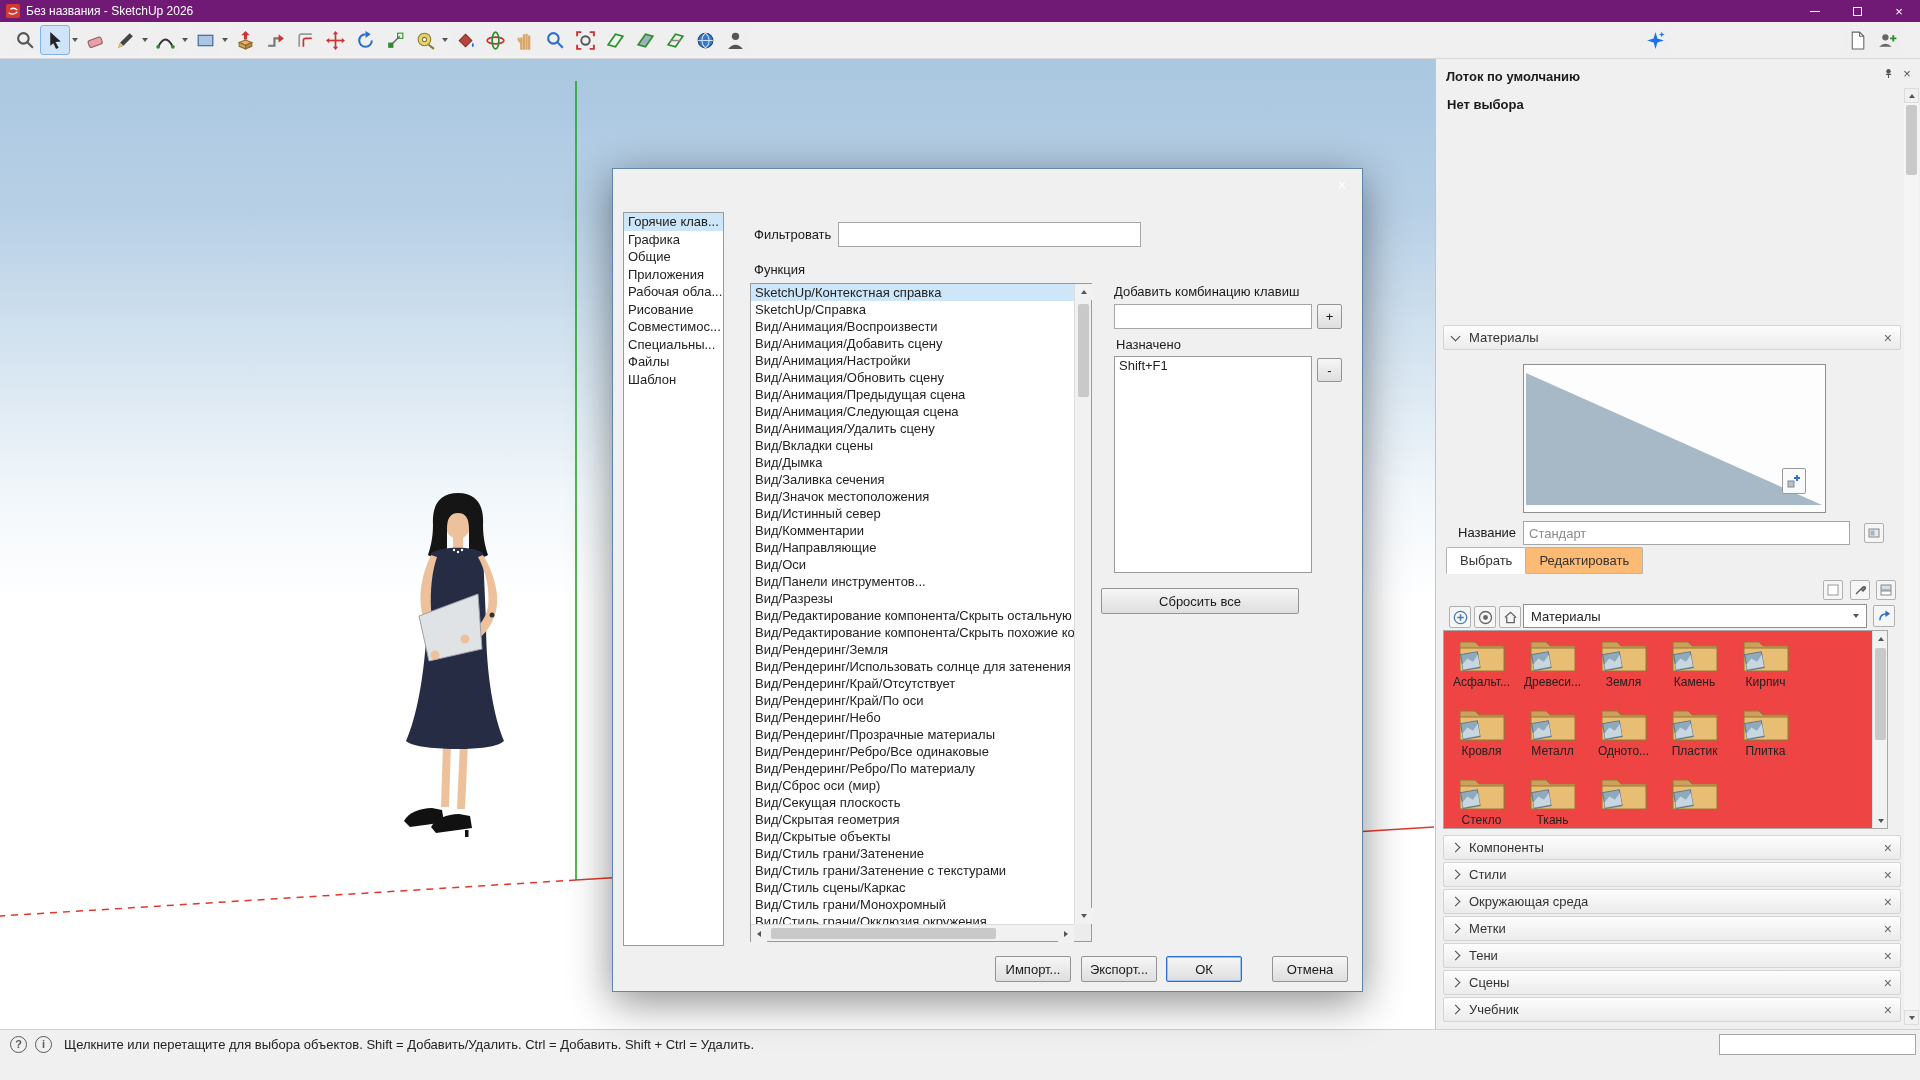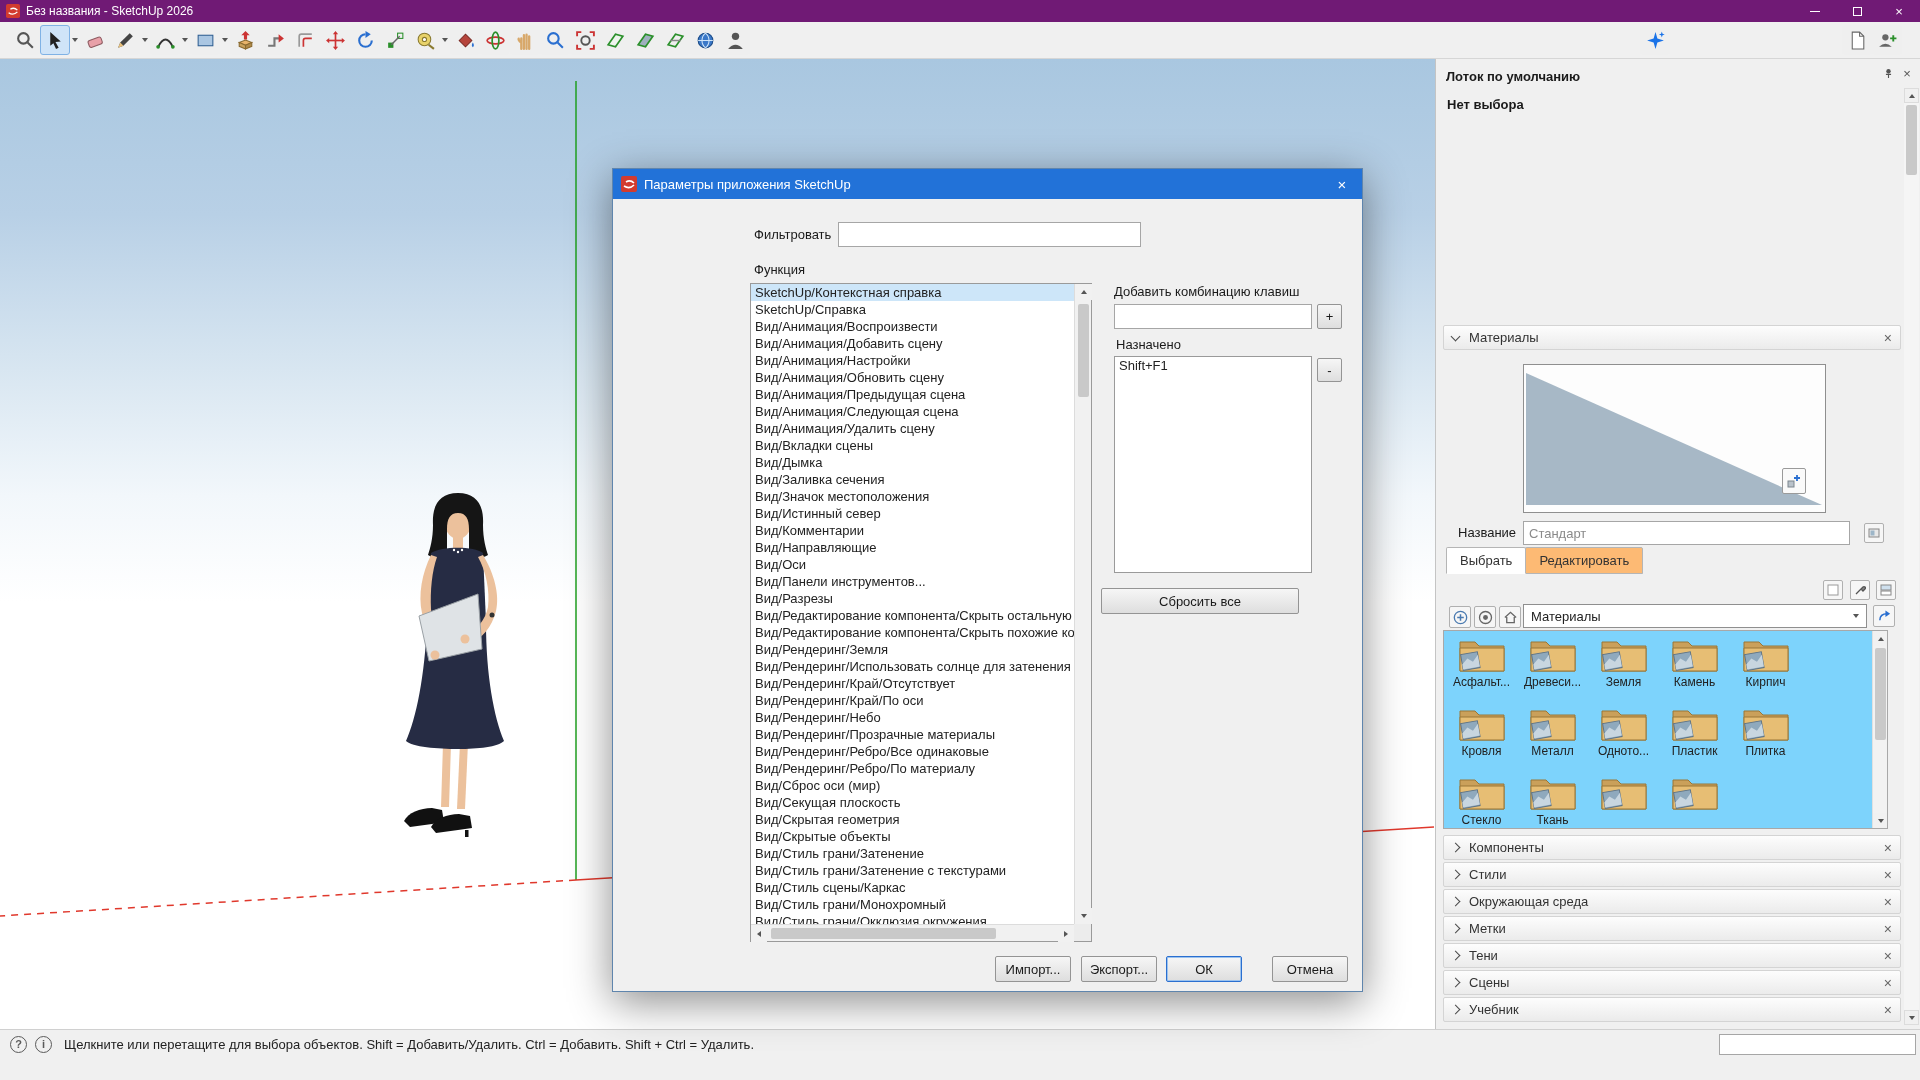--- a/index.html
+++ b/index.html
@@ -58,21 +58,21 @@
   .tbox::placeholder { color:#8a8a8a; }
 
   .tabs { position:absolute; left:10px; top:488px; height:27px; display:flex; }
   .tab { display:flex; align-items:center; padding:0 13px; height:27px; background:#fdba74; border:1px solid #b5b5b5; margin-right:-1px; border-radius:2px 2px 0 0; color:#333; }
   .tab.active { background:#fff; border-bottom-color:#fff; z-index:2; }
   .mini-btn { position:absolute; width:20px; height:20px; background:#f6f6f6; border:1px solid #b0b0b0; border-radius:2px; display:flex; align-items:center; justify-content:center; }
 
   .mat-dropdown { position:absolute; left:87px; top:545px; width:344px; height:24px; background:#fff; border:1px solid #8f8f8f; display:flex; align-items:center; padding-left:7px; }
   .mat-dropdown .tri-down { margin-left:auto; margin-right:7px; }
 
-  .mat-grid { position:absolute; left:7px; top:571px; width:445px; height:199px; background:#7dd3fc; border:1px solid #a8a8a8; overflow:hidden; }
+  .mat-grid { position:absolute; left:7px; top:571px; width:445px; height:199px; background:#ef4444; border:1px solid #a8a8a8; overflow:hidden; }
   .mat-cells { position:absolute; left:2px; top:4px; right:16px; display:flex; flex-wrap:wrap; }
   .mat-cell { width:71px; height:69px; display:flex; flex-direction:column; align-items:center; }
   .mat-cell svg { width:48px; height:38px; }
   .mat-cell .flabel { font-size:12px; color:#222; margin-top:2px; white-space:nowrap; }
   .grid-rail { position:absolute; right:0; top:0; bottom:0; width:15px; background:#f2f2f2; border-left:1px solid #e0e0e0; }
 
   .rail { position:absolute; right:1px; top:29px; bottom:4px; width:15px; background:#f5f5f5; }
   .rail-btn { position:absolute; left:0; width:15px; height:15px; display:flex; align-items:center; justify-content:center; background:#f0f0f0; border:1px solid #dcdcdc; }
   .rail-thumb { position:absolute; left:2px; width:11px; background:#c9c9c9; border-radius:2px; }
 
@@ -608,28 +608,35 @@
   </div>
 
   <div class="statusbar">
     <button class="sb-ico">?</button>
     <button class="sb-ico">i</button>
     <span class="sb-hint">Щелкните или перетащите для выбора объектов. Shift = Добавить/Удалить. Ctrl = Добавить. Shift + Ctrl = Удалить.</span>
     <input class="tbox measure" style="">
   </div>
 
   <div class="dialog">
-    <div class="dlg-titlebar">
-      <svg class="app-logo">
-          <use href="#logo-sym"></use>
-        </svg>
-      <span>Параметры приложения SketchUp</span>
-    </div>
     <button class="dlg-close">×</button>
 
+    <div class="listbox" style="left:10px; top:43px; width:101px; height:734px;">
+
+    <div class="lrow selected">Горячие клав...</div>
+        <div class="lrow">Графика</div>
+        <div class="lrow">Общие</div>
+        <div class="lrow">Приложения</div>
+        <div class="lrow">Рабочая обла...</div>
+        <div class="lrow">Рисование</div>
+        <div class="lrow">Совместимос...</div>
+        <div class="lrow">Специальны...</div>
+        <div class="lrow">Файлы</div>
+        <div class="lrow">Шаблон</div>
+      </div>
 
     <div class="dlg-label" style="left:141px; top:58px;">Фильтровать</div>
     <input class="tbox" style="position: absolute; left: 225px; top: 53px; width: 303px; height: 25px;">
 
     <div class="dlg-label" style="left:141px; top:93px;">Функция</div>
 
     <div class="func-list">
       <div class="func-rows">
 
       <div class="frow selected">SketchUp/Контекстная справка</div>

